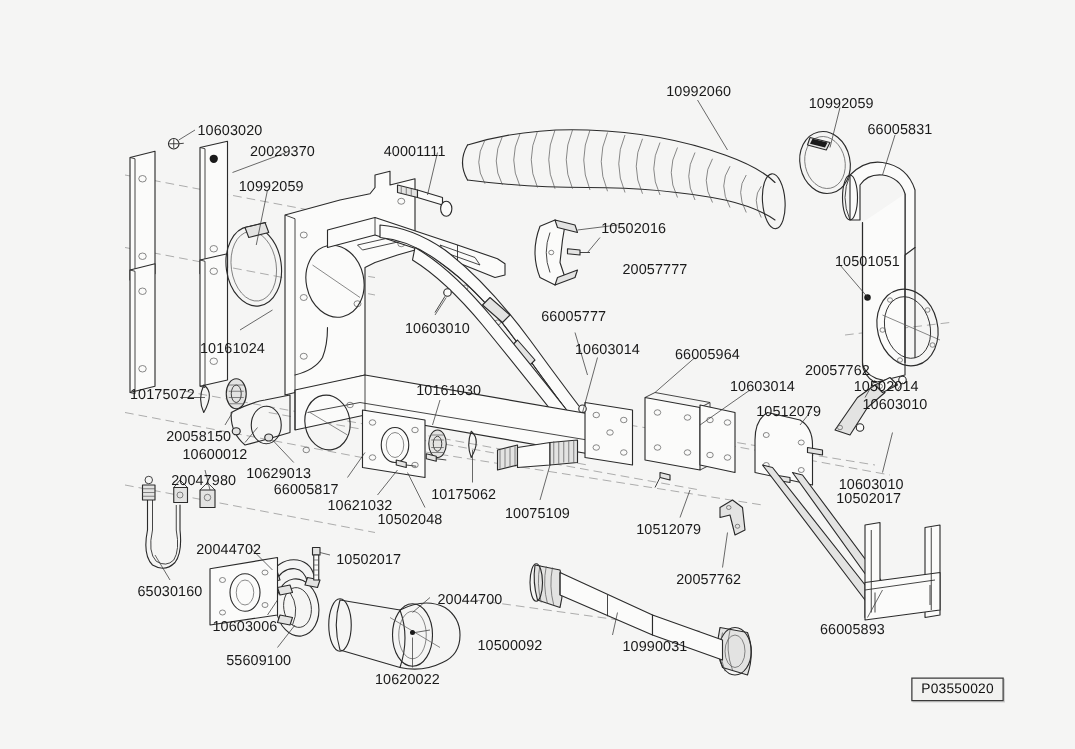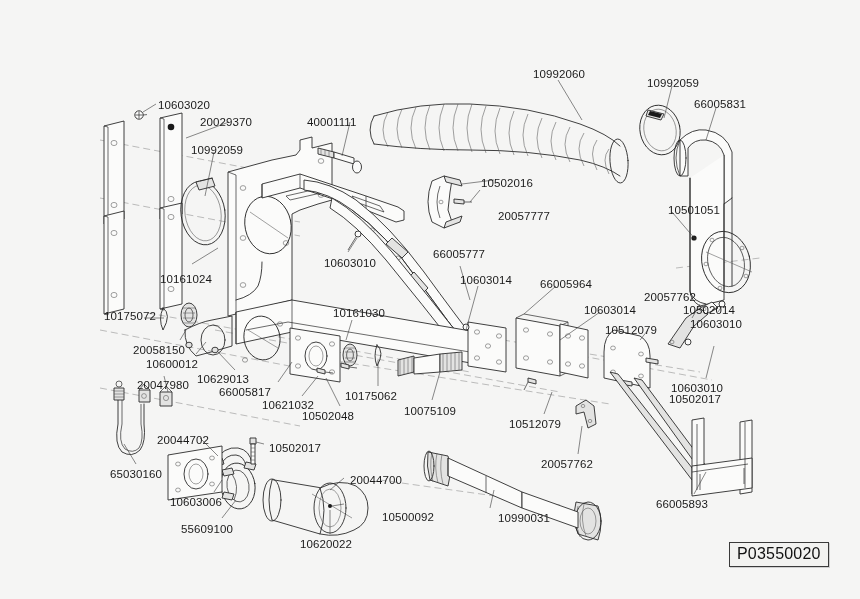--- a/index.html
+++ b/index.html
@@ -23,21 +23,21 @@
     color:#1a1a1a;
     white-space:nowrap;
     letter-spacing:0.1px;
     line-height:1;
   }
   #code-box{
     position:absolute;
     border:1px solid #3a3a3a;
     background:#f2f2f0;
     padding:2px 7px 3px 7px;
-    font-size:16px;
+    font-size:11px;
     color:#111;
     font-family:"Liberation Sans", sans-serif;
     letter-spacing:0.2px;
     box-shadow:1px 1px 0 #cfcfcf;
   }
 </style>
 </head>
 <body style="background: rgb(245, 245, 244);">
 
 <div id="stage" style="background: rgb(245, 245, 244);">

